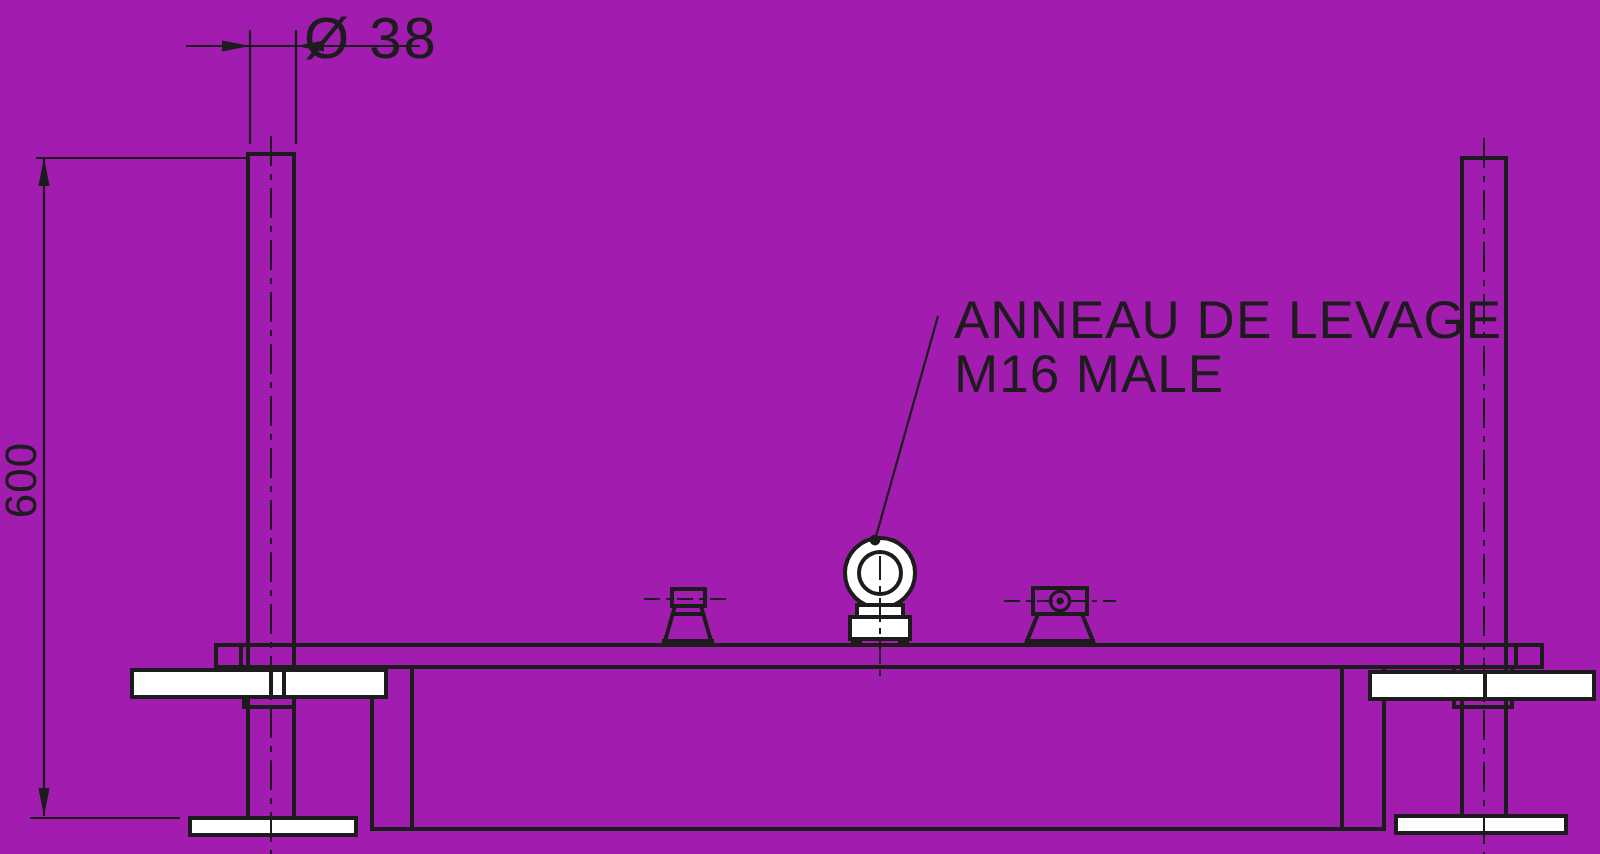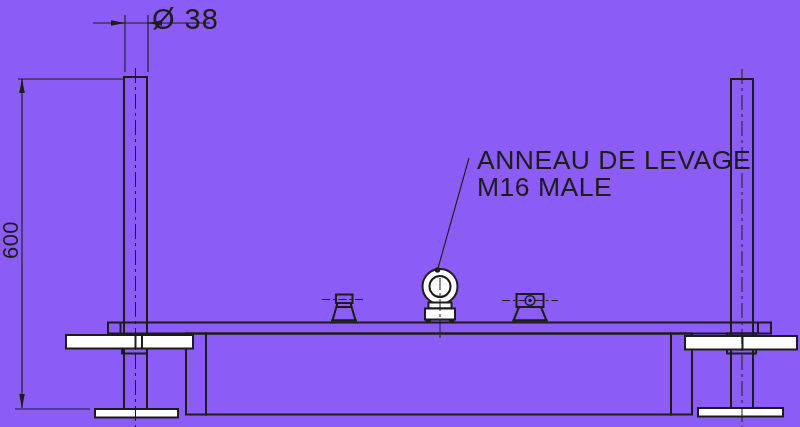--- a/index.html
+++ b/index.html
@@ -1,19 +1,19 @@
 <!DOCTYPE html>
 <html><head>
 <meta charset="utf-8">
 <style>
   html,body{margin:0;padding:0;background:#ffffff;}
   .drawing-page{
     position:relative;
     width:800px;height:427px;
-    background:#8b5cf6;
+    background:#a21caf;
     overflow:hidden;
     font-family:"Liberation Sans", sans-serif;
   }
   svg text{
     fill:#1c1c1c;
     font-family:"Liberation Sans", sans-serif;
   }
   .dim-text{font-size:29px;letter-spacing:1px;}
   .dim-text-v{font-size:22px;letter-spacing:0.5px;}
   .callout-text{font-size:26.5px;letter-spacing:0.5px;}

